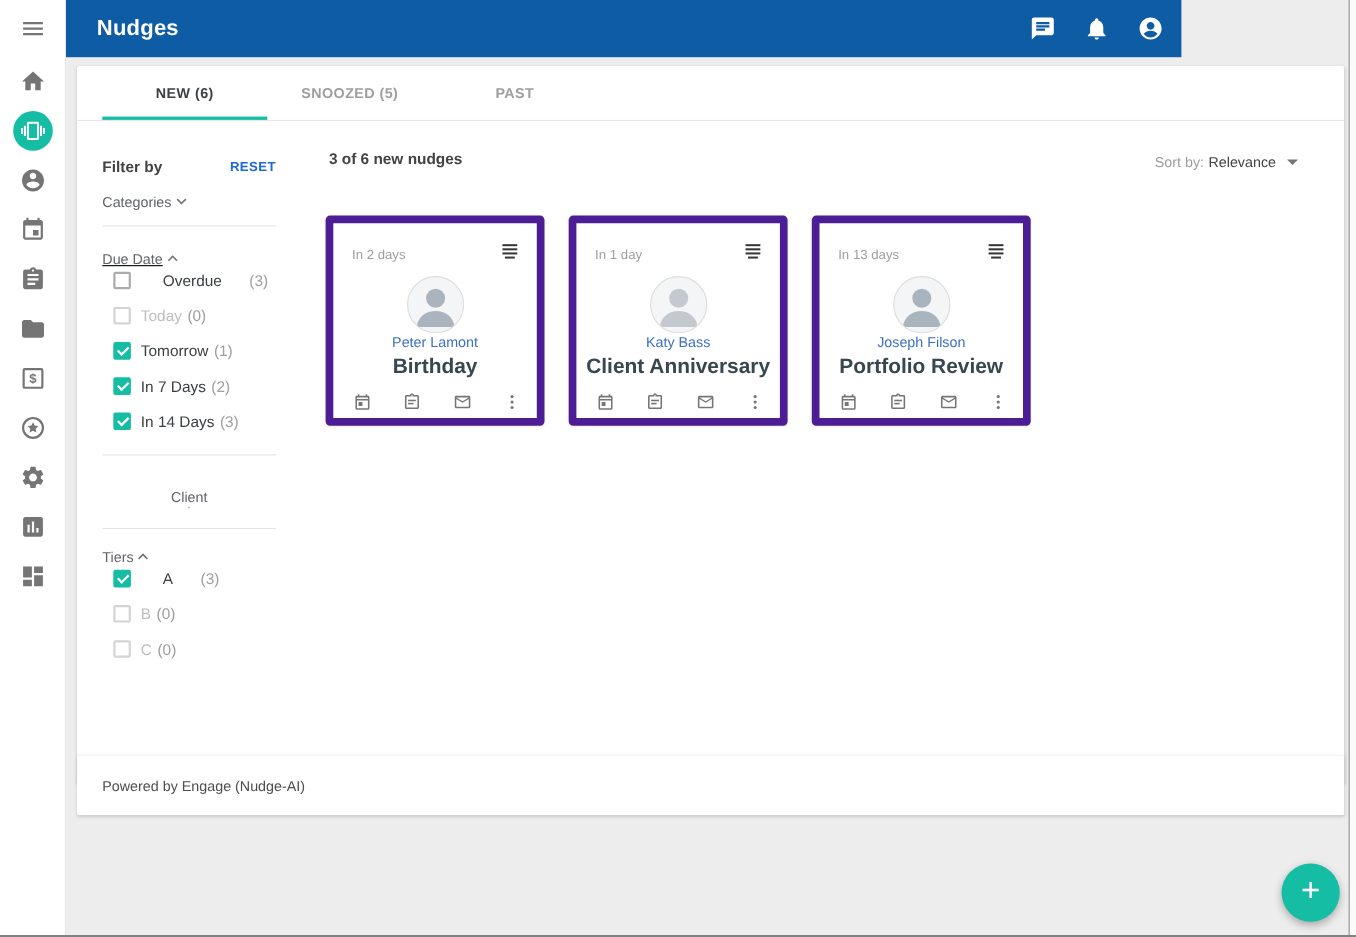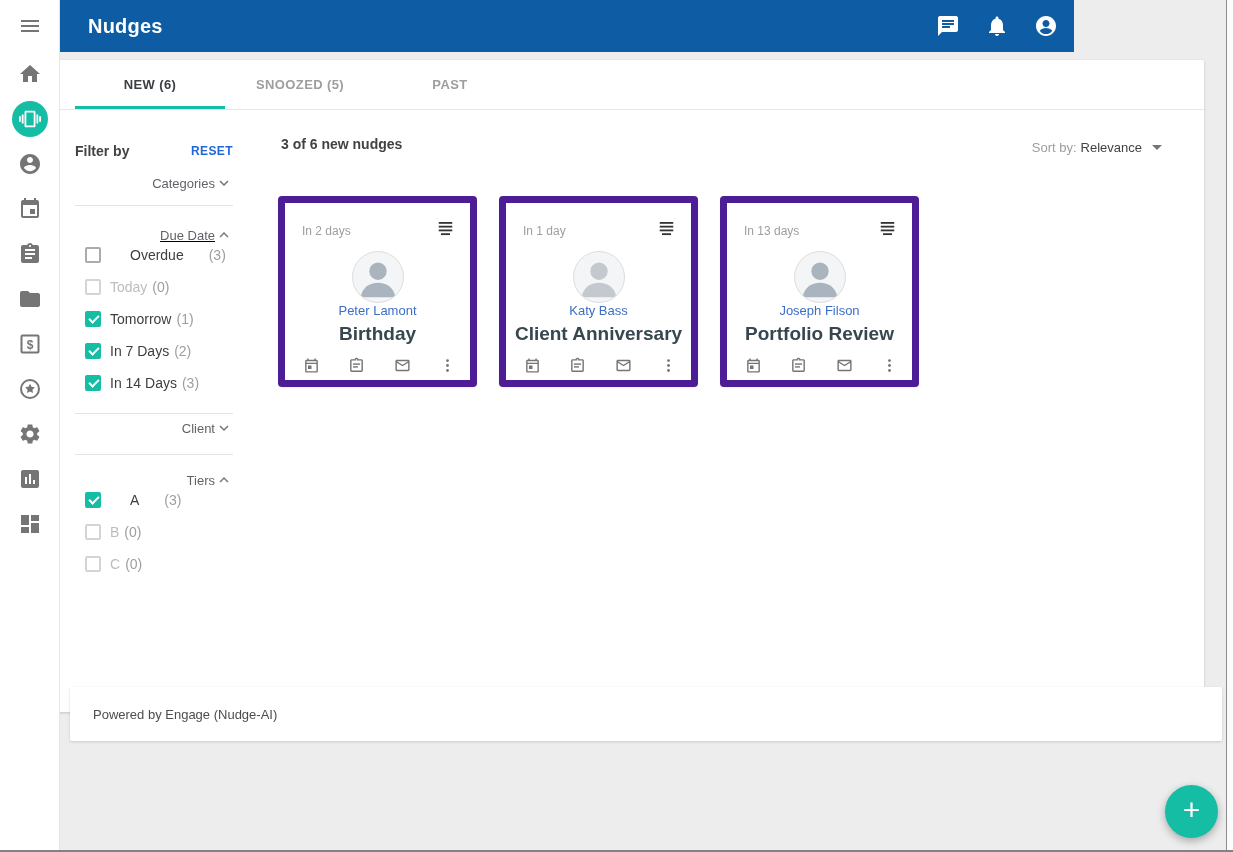--- a/index.html
+++ b/index.html
@@ -18,41 +18,41 @@
   .appbar-title { color:#fff; font-size:20px; font-weight:700; margin-left:28px; letter-spacing:.2px; }
   .appbar-actions { margin-left:auto; display:flex; align-items:center; gap:25px; padding-right:16px; }
   .appbar-actions .abicon { width:24px; height:24px; color:#fff; cursor:pointer; }
   .appbar-actions svg { width:24px; height:24px; fill:currentColor; display:block; }
 
   
   .scroll-strip { position:absolute; right:0; top:0; width:7px; height:852px; background:#fbfbfb; border-left:1px solid #8b8b8b; z-index:6; }
   .bottom-edge { position:absolute; left:0; bottom:0; width:1233px; height:2px; background:#828282; z-index:7; }
 
   
-  .main-card { position:absolute; left:52px; top:60px; width:1152px; height:652px; background:#fff; border-radius:2px; box-shadow:0 1px 3px rgba(0,0,0,.18); }
+  .main-card { position:absolute; left:70px; top:60px; width:1152px; height:652px; background:#fff; border-radius:2px; box-shadow:0 1px 3px rgba(0,0,0,.18); }
 
   
   .tabs { position:relative; height:50px; border-bottom:1px solid #e7e7e7; display:flex; padding-left:23px; }
   .tab { width:150px; display:flex; align-items:center; justify-content:center; font-size:13px; font-weight:600; letter-spacing:.4px; color:#9e9e9e; cursor:pointer; }
   .tab.active { color:#3c4043; }
   .tab-underline { position:absolute; left:23px; bottom:0; width:150px; height:3px; background:#14bda3; }
 
   
   .filter-panel { position:absolute; left:23px; top:50px; width:158px; }
   .filter-head { margin-top:32px; height:17px; display:flex; justify-content:space-between; align-items:center; }
   .filter-title { font-size:14px; font-weight:700; color:#424242; }
   .reset-btn { font-size:12px; font-weight:600; letter-spacing:.4px; color:#2069d6; cursor:pointer; }
-  .sec { height:20px; display:flex; justify-content:flex-end; align-items:center; cursor:pointer; }
+  .sec { height:20px; display:flex; justify-content:flex-start; align-items:center; cursor:pointer; }
   .sec-label { font-size:13px; color:#5f6368; }
   .sec svg { width:18px; height:18px; fill:#757575; }
   .sec-categories { margin-top:14px; }
   .divider { border:none; border-top:1px solid #e4e4e4; height:0; }
   .d1 { margin-top:12px; } .d2 { margin-top:20px; } .d3 { margin-top:16px; }
   .sec-duedate { margin-top:19px;text-decoration:underline; }
-  .sec-client { margin-top:4px; }
+  .sec-client { margin-top:30px;flex-direction:column; }
   .sec-tiers { margin-top:15px; }
   .chk-list { padding-left:10px; }
   .chk-row { height:20px; margin-top:12px; display:flex; align-items:center; cursor:pointer; }
   .chk-row.first { margin-top:0;gap:20px; }
   .chk { position:relative; width:16px; height:16px; border:2px solid #ababab; border-radius:2px; background:#fff; flex:none; }
   .chk-row.checked .chk { background:#14bda3; border-color:#14bda3; }
   .chk-row.checked .chk::after { content:""; position:absolute; left:4px; top:0px; width:4px; height:8px; border:solid #fff; border-width:0 2px 2px 0; transform:rotate(45deg); }
   .chk-row.disabled .chk { border-color:#d4d4d4; }
   .chk-label { font-size:14px; color:#3c4043; margin-left:9px; }
   .chk-row.disabled .chk-label { color:#bdbdbd; }

